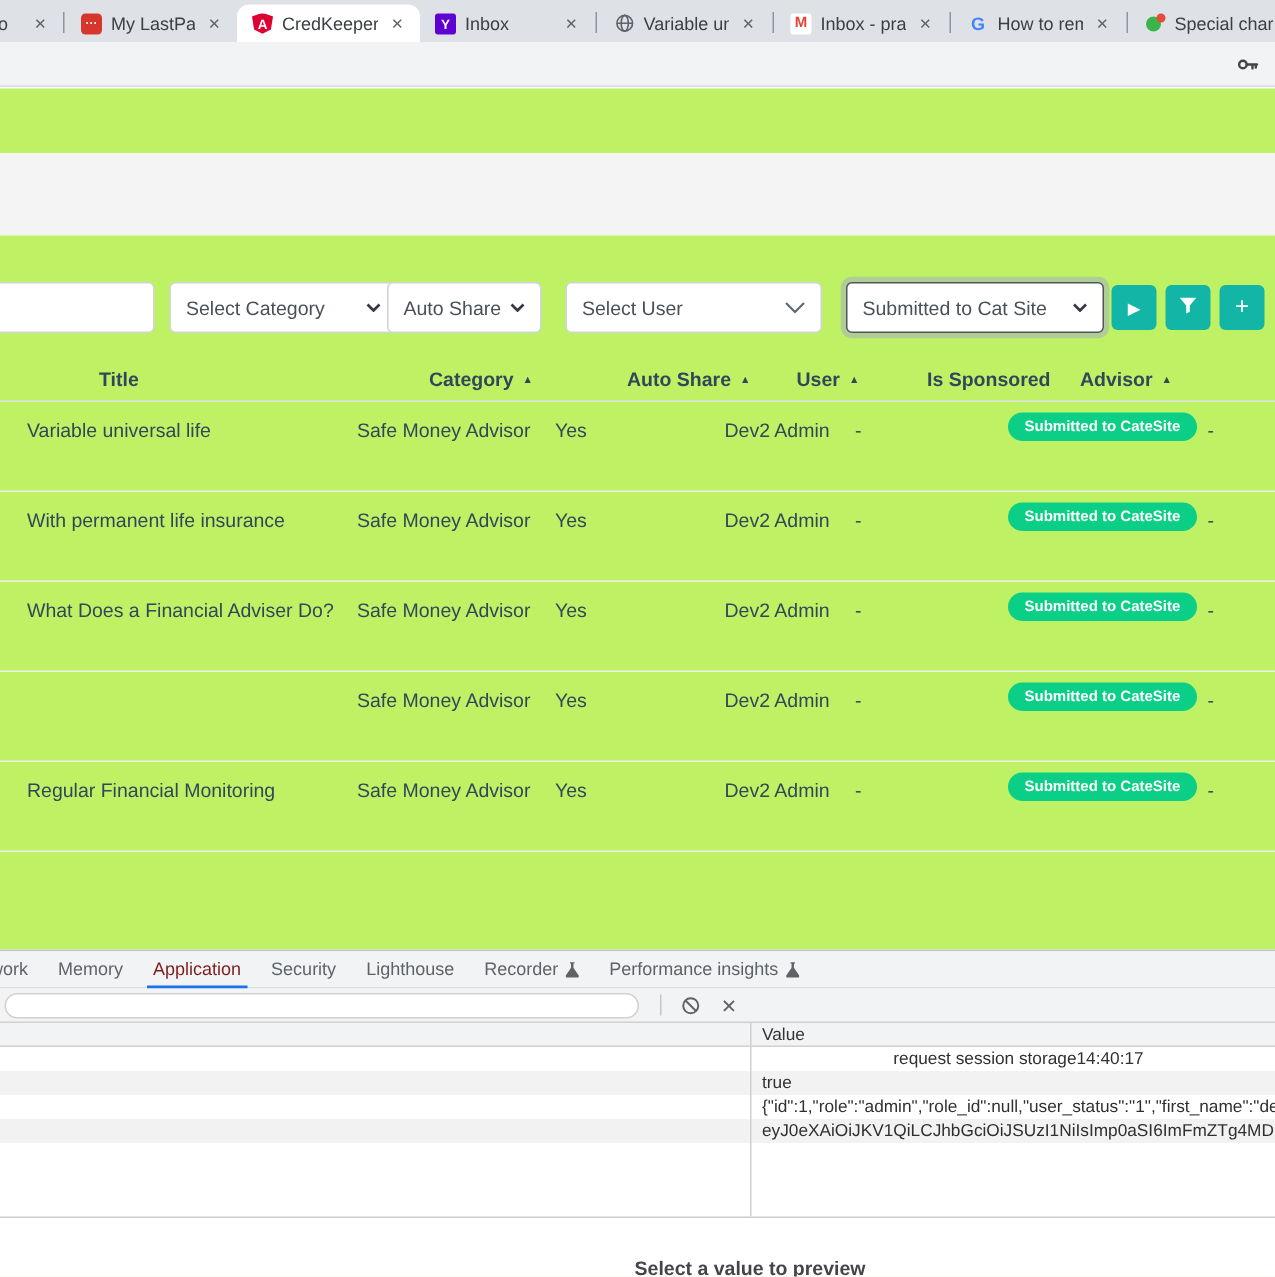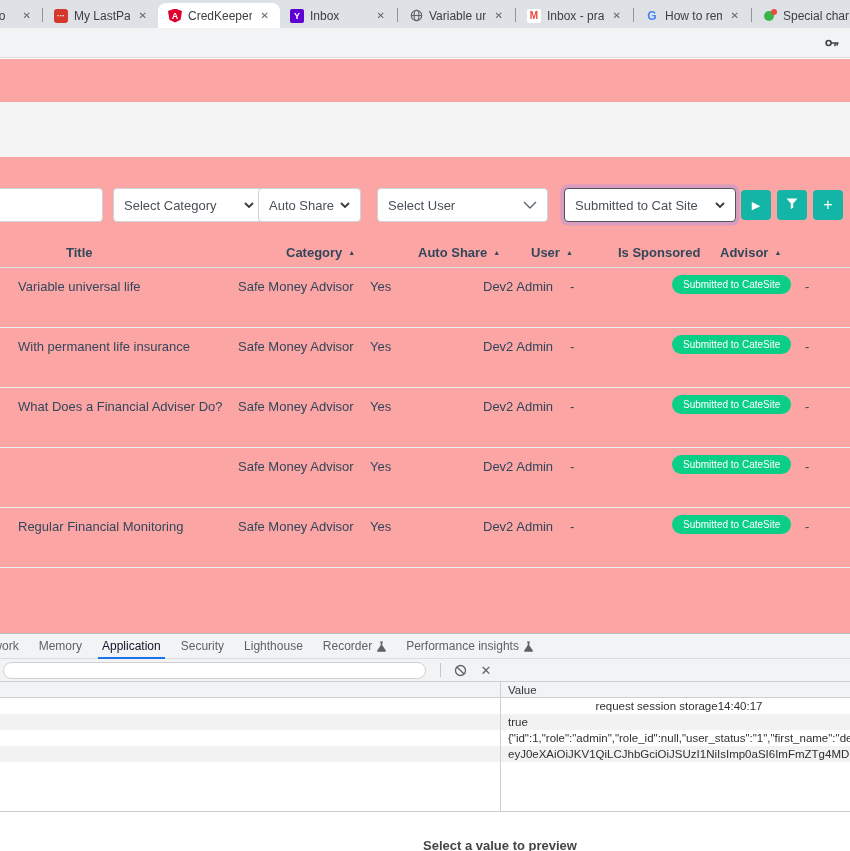--- a/index.html
+++ b/index.html
@@ -29,21 +29,21 @@
   .ic-sparkle .dotg { position:absolute; left:1px; top:2px; width:10px; height:10px;
                       border-radius:50%; background:#3bb54a; }
   .ic-sparkle .dotr { position:absolute; right:0; top:0; width:6px; height:6px;
                       border-radius:50%; background:#e64c3c; }
 
   #toolbar { position:absolute; left:0; top:28px; width:850px; height:30px;
              background:#f1f3f4; border-bottom:1px solid #d6d9dd; }
   #key-icon { position:absolute; right:10px; top:7px; }
 
   
-  #page { position:absolute; left:0; top:59px; width:850px; height:574px; background:#fca5a5; }
+  #page { position:absolute; left:0; top:59px; width:850px; height:574px; background:#bef264; }
   #band { position:absolute; left:0; top:43px; width:850px; height:55px; background:#f4f4f5; }
 
   .ctl { position:absolute; top:129px; height:34px; background:#fff;
          border:1px solid #ced4da; border-radius:4px; font-size:13px; color:#495057;
          display:flex; align-items:center; padding:0 10px; }
   .ctl .lbl { flex:1 1 auto; white-space:nowrap; overflow:hidden; }
   .chev { flex:0 0 auto; margin-left:6px; display:flex; }
   #f-status { border:1px solid #50555b; box-shadow:0 0 0 3.5px rgba(148,140,240,.35); border-radius:4px; }
   .tealbtn { position:absolute; top:131px; width:30px; height:30px; background:#12b5a6;
              border:none; border-radius:4px; color:#fff; font-size:11px; display:flex;
@@ -52,32 +52,32 @@
   #thead { position:absolute; left:0; top:180px; width:850px; height:29px;
            border-bottom:1px solid #dde2e8; font-weight:bold; font-size:13px; color:#33475b;
            overflow:hidden; }
   .th { position:absolute; top:6px; white-space:nowrap;margin-left:48px; }
   .caret { font-size:7px; vertical-align:2px; margin-left:6px; color:#33475b; }
 
   .trow { position:absolute; left:0; width:850px; height:60px; border-bottom:1px solid #eceff2;
           font-size:13px; color:#33475b; overflow:hidden; }
   .td { position:absolute; top:11px; white-space:nowrap; }
   .badge { position:absolute; top:7px; left:672px; background:#0bcf87; color:#fff;
-           font-size:10px; font-weight:normal; padding:4px 11px; border-radius:11px;
+           font-size:10px; font-weight:bold; padding:4px 11px; border-radius:11px;
            white-space:nowrap; }
 
   
   #devtools { position:absolute; left:0; top:633px; width:850px; height:218px;
               background:#fff; border-top:1px solid #bdc1c6; font-size:12px; color:#5f6368; }
   #dt-tabs { position:absolute; left:0; top:0; width:850px; height:25px; background:#f1f3f4;
              border-bottom:1px solid #dadce0; display:flex; align-items:center; }
   .dt-tab { padding:0 4px; margin:0 12px 0 0; height:25px; display:flex; align-items:center;
             white-space:nowrap; position:relative; }
   .dt-tab:first-child { margin-left:-14px; }
-  .dt-tab.active { color:#0f172a; }
+  .dt-tab.active { color:#7f1d1d; }
   .dt-tab.active::after { content:""; position:absolute; left:0; right:0; bottom:0;
                           height:2px; background:#1a73e8; }
   .flask { margin-left:5px; display:flex; }
 
   #dt-toolbar { position:absolute; left:0; top:25px; width:850px; height:23px;
                 background:#f1f3f4; border-bottom:1px solid #d0d0d0; display:flex;
                 align-items:center; }
   #dt-filter { width:423px; height:17px; margin-left:3px; border:1px solid #d0d0d0;
                border-radius:9px; background:#fff; font-size:11px; padding:0 8px;
                outline:none; color:#333; }

